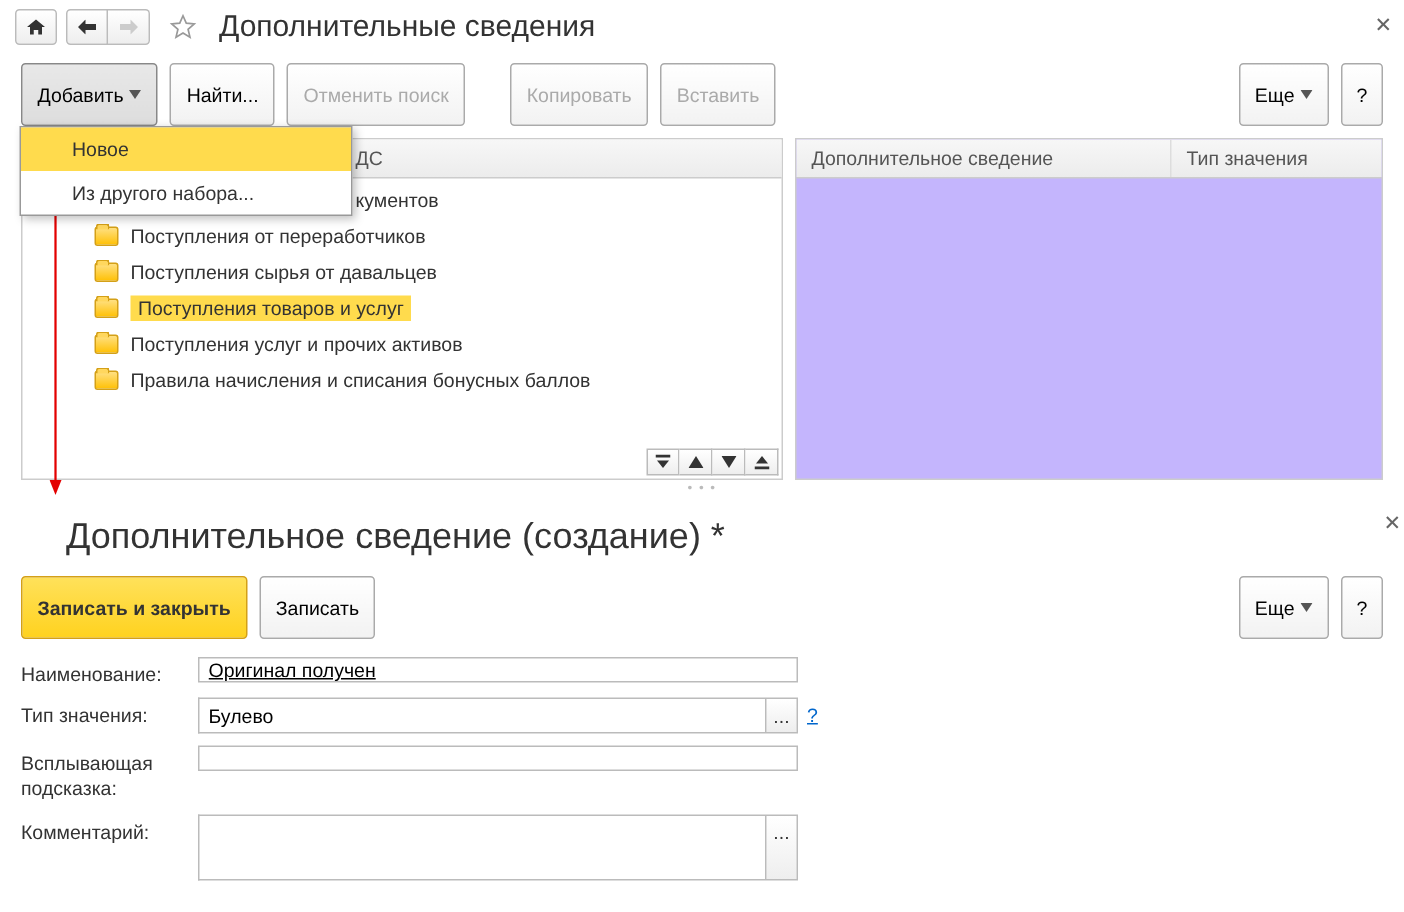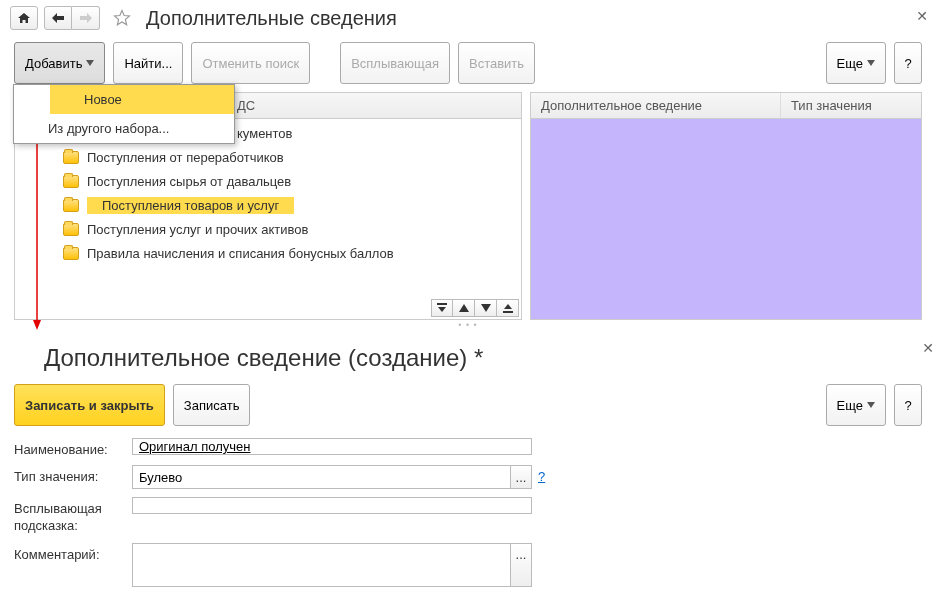--- a/index.html
+++ b/index.html
@@ -16,40 +16,40 @@
 
 .toolbar { display: flex; align-items: center; padding: 4px 14px 8px 14px; gap: 8px; position: relative; }
 .btn { height: 42px; padding: 0 10px; border: 1px solid #aaa; background: linear-gradient(#fff,#f2f2f2); border-radius: 3px; cursor: pointer; font-size: 13px; display: inline-flex; align-items: center; gap: 4px; }
 .btn.pressed { background: linear-gradient(#e8e8e8,#ddd); border-color: #888; }
 .btn.disabled { color: #aaa; cursor: default; }
 .spacer { flex: 1; }
 .btn-help { width: 28px; padding: 0; justify-content: center; }
 
 .dropdown-menu { position: absolute; top: 84px; left: 13px; width: 222px; background: #fff; border: 1px solid #999; box-shadow: 2px 2px 6px rgba(0,0,0,.25); z-index: 10; }
 .menu-item { padding: 7px 14px 7px 34px; cursor: pointer; font-size: 13px; }
-.menu-item.hl { background: #ffdb4d; margin-left: 36px; }
+.menu-item.hl { background: #ffdb4d; }
 
 .red-arrow { position: absolute; left: 33px; top: 84px; z-index: 9; }
 
 .main-row { display: flex; padding: 0 14px; gap: 8px; }
 .panel-left { flex: 1; border: 1px solid #ccc; height: 228px; position: relative; background: #fff; }
 .panel-right { width: 392px; border: 1px solid #ccc; height: 228px; background: #c4b5fd; }
 
 .table-header { display: flex; background: linear-gradient(#f7f7f7,#ececec); border-bottom: 1px solid #ccc; height: 26px; align-items: center; }
 .th-cell { padding: 0 10px; font-size: 13px; color: #555; border-right: 1px solid #ddd; height: 100%; display: flex; align-items: center; }
 .panel-right .th-cell:first-child { width: 250px; }
 .panel-right .th-cell:last-child { flex: 1; border-right: none; }
 .panel-left .th-cell { flex: 1; border-right: none; }
 
 .tree-body { padding: 2px 0 0 0; overflow: hidden; }
 .tree-row { display: flex; align-items: center; height: 24px; padding-left: 48px; gap: 8px; cursor: pointer; }
 .tree-row .folder { width: 16px; height: 13px; background: linear-gradient(#ffe082,#ffc107); border: 1px solid #d4a017; border-radius: 2px; position: relative; }
 .tree-row .folder::before { content: ""; position: absolute; top: -3px; left: 0; width: 7px; height: 3px; background: #ffd75e; border: 1px solid #d4a017; border-bottom: none; border-radius: 2px 2px 0 0; }
 .tree-row.trunc span.label { }
-.tree-row.sel span.label { background: #ffdb4d; padding: 1px 15px; }
+.tree-row.sel span.label { background: #ffdb4d; padding: 1px 5px; }
 .tree-row .label { font-size: 13px; }
 
 .nav-ctrls { position: absolute; right: 2px; bottom: 2px; display: flex; gap: 0; }
 .nav-ctrls .nbtn { width: 22px; height: 18px; border: 1px solid #bbb; background: linear-gradient(#fff,#eee); display: inline-flex; align-items: center; justify-content: center; cursor: pointer; font-size: 10px; }
 .nav-ctrls .nbtn + .nbtn { border-left: none; }
 
 .splitter { height: 10px; display: flex; align-items: center; justify-content: center; color: #bbb; font-size: 9px; letter-spacing: 1px; }
 
 .bottom-pane { padding: 6px 14px 0 14px; position: relative; }
 .bp-title { font-size: 24px; color: #333; padding: 8px 30px 10px 30px; }
@@ -102,21 +102,21 @@
 <div class="toolbar">
   <button class="btn pressed">
     <span>Добавить</span>
     <svg width="8" height="6" viewBox="0 0 8 6">
         <path d="M0 0 L8 0 L4 6 Z" fill="#555"></path>
       </svg>
   </button>
   <button class="btn">Найти...</button>
   <button class="btn disabled">Отменить поиск</button>
   <span style="width:14px"></span>
-  <button class="btn disabled">Всплывающая</button>
+  <button class="btn disabled">Копировать</button>
   <button class="btn disabled">Вставить</button>
   <span class="spacer"></span>
   <button class="btn">
     <span>Еще</span>
     <svg width="8" height="6" viewBox="0 0 8 6">
         <path d="M0 0 L8 0 L4 6 Z" fill="#555"></path>
       </svg>
   </button>
   <button class="btn btn-help">?</button>
 </div>

